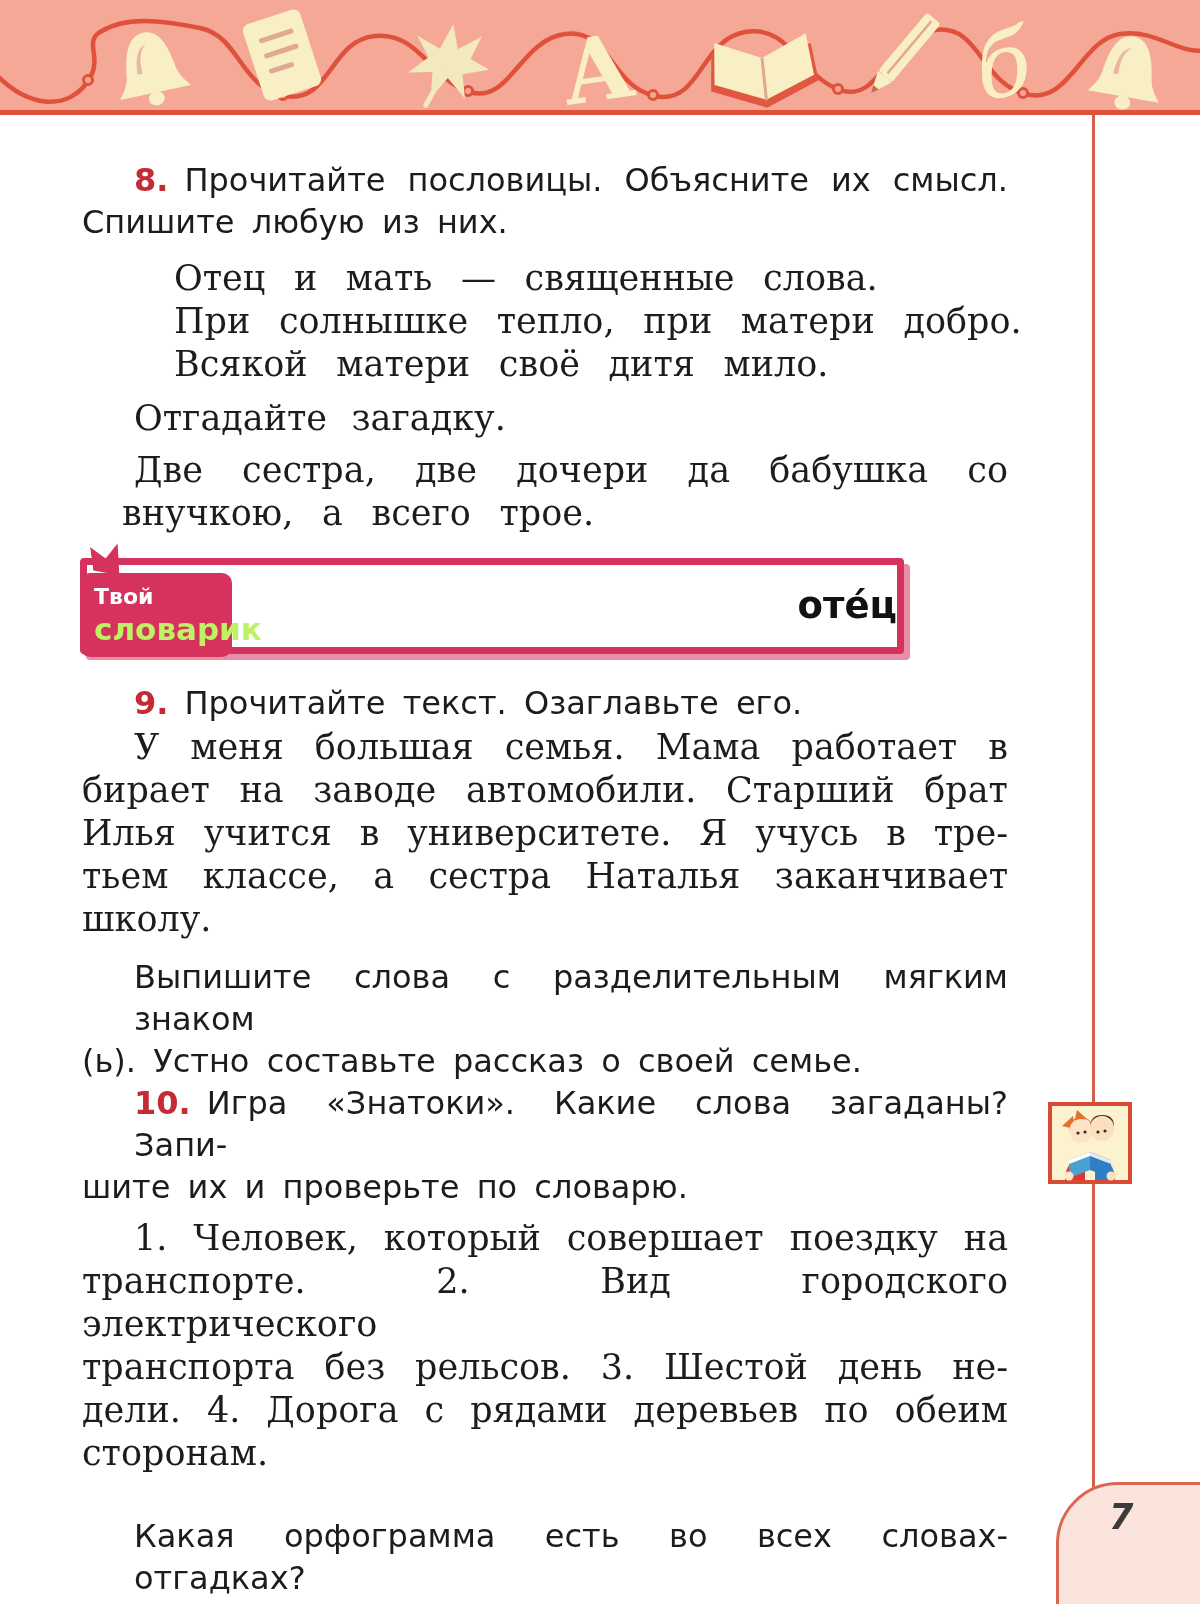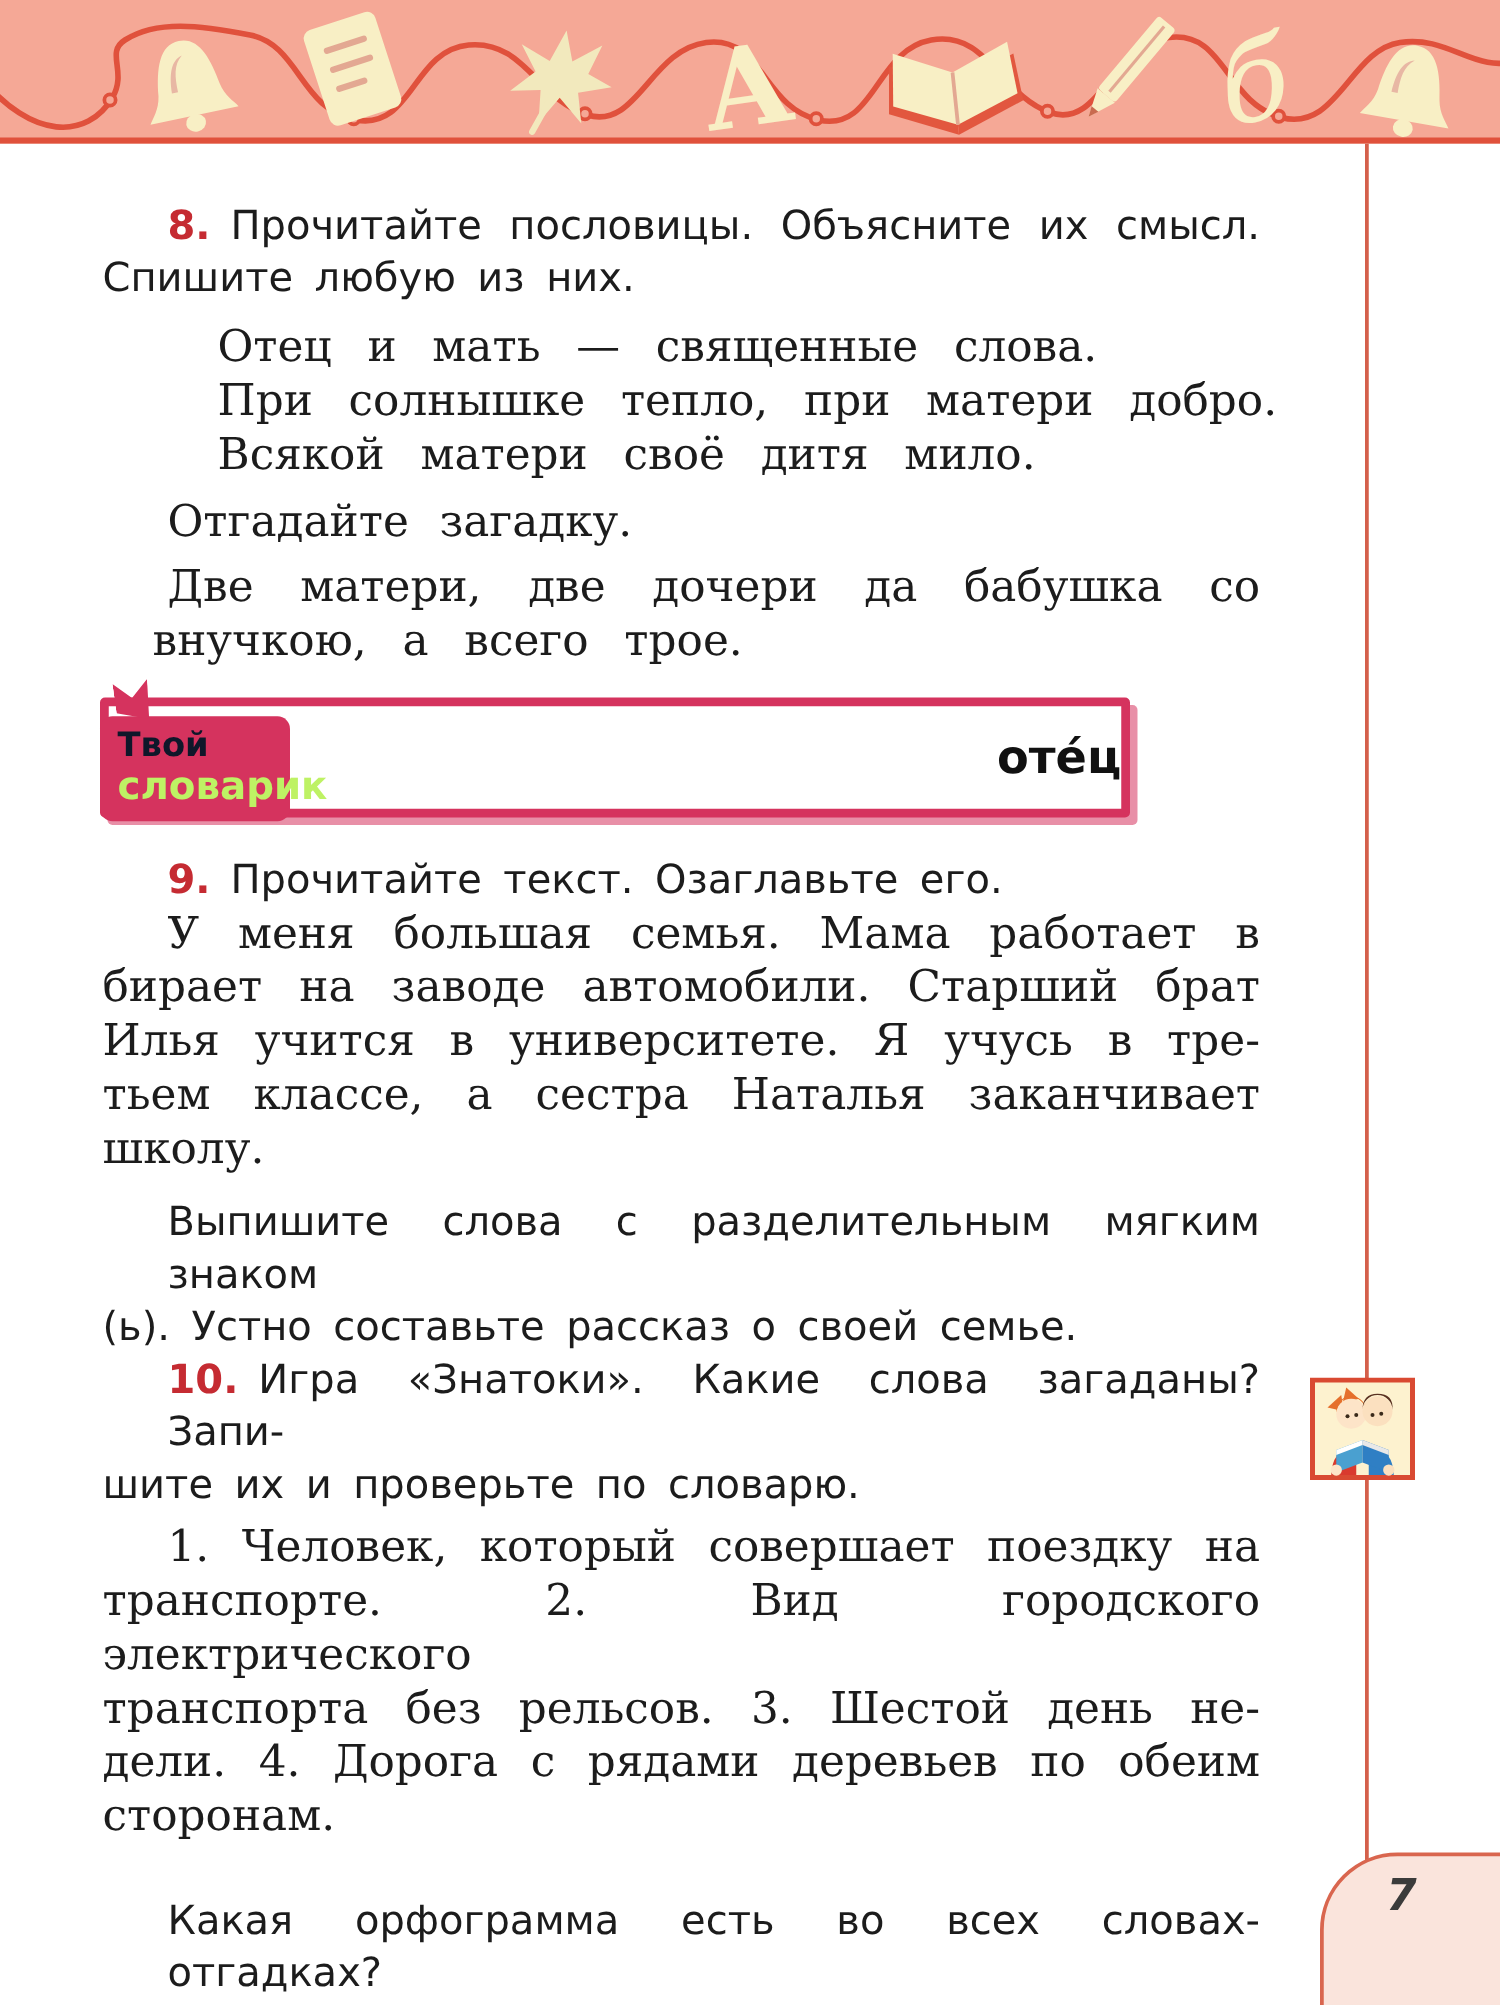--- a/index.html
+++ b/index.html
@@ -56,21 +56,21 @@
     box-shadow:6px 6px 0 0 rgba(213,51,94,.55);
   }
   .dict-word{
     text-align:right;line-height:82px;font-size:37px;font-weight:bold;
     font-family:"DejaVu Sans",sans-serif;color:#111;
   }
   .dict-tab{
     position:absolute;left:0;top:15px;width:152px;height:84px;
     background:#d5335e;border-radius:10px;padding:8px 0 0 14px;box-sizing:border-box;
   }
-  .dict-tab-l1{color:#0f172a;font-weight:bold;font-size:27px;line-height:32px;}
+  .dict-tab-l1{color:#ffffff;font-weight:bold;font-size:22px;line-height:32px;}
   .dict-tab-l2{color:#bef264;font-weight:bold;font-size:31px;line-height:32px;}
   .dict-flag{
     position:absolute;left:12px;top:-13px;width:28px;height:32px;background:#d5335e;
     clip-path:polygon(0 0,50% 42%,100% 0,90% 100%,0 74%);
     transform:rotate(-8deg);
   }
 </style>
 </head>
 <body>
 
@@ -150,21 +150,21 @@
       <div class="line serif wide indent">Отец и мать — священные слова.</div>
       <div class="line serif wide indent">При солнышке тепло, при матери добро.</div>
       <div class="line serif wide indent">Всякой матери своё дитя мило.</div>
     </div>
 
     <div class="blkotg">
       <div class="line serif indent">Отгадайте загадку.</div>
     </div>
 
     <div class="blkrid">
-      <div class="line serif just indent">Две матери, две дочери да бабушка со</div>
+      <div class="line serif just indent">Две сестра, две дочери да бабушка со</div>
       <div class="line serif wide">внучкою, а всего трое.</div>
     </div>
 
     <div class="dict">
       <div class="dict-frame">
         <div class="dict-word">оте́ц</div>
       </div>
       <div class="dict-tab">
         <div class="dict-tab-l1">Твой</div>
         <div class="dict-tab-l2">словарик</div>

